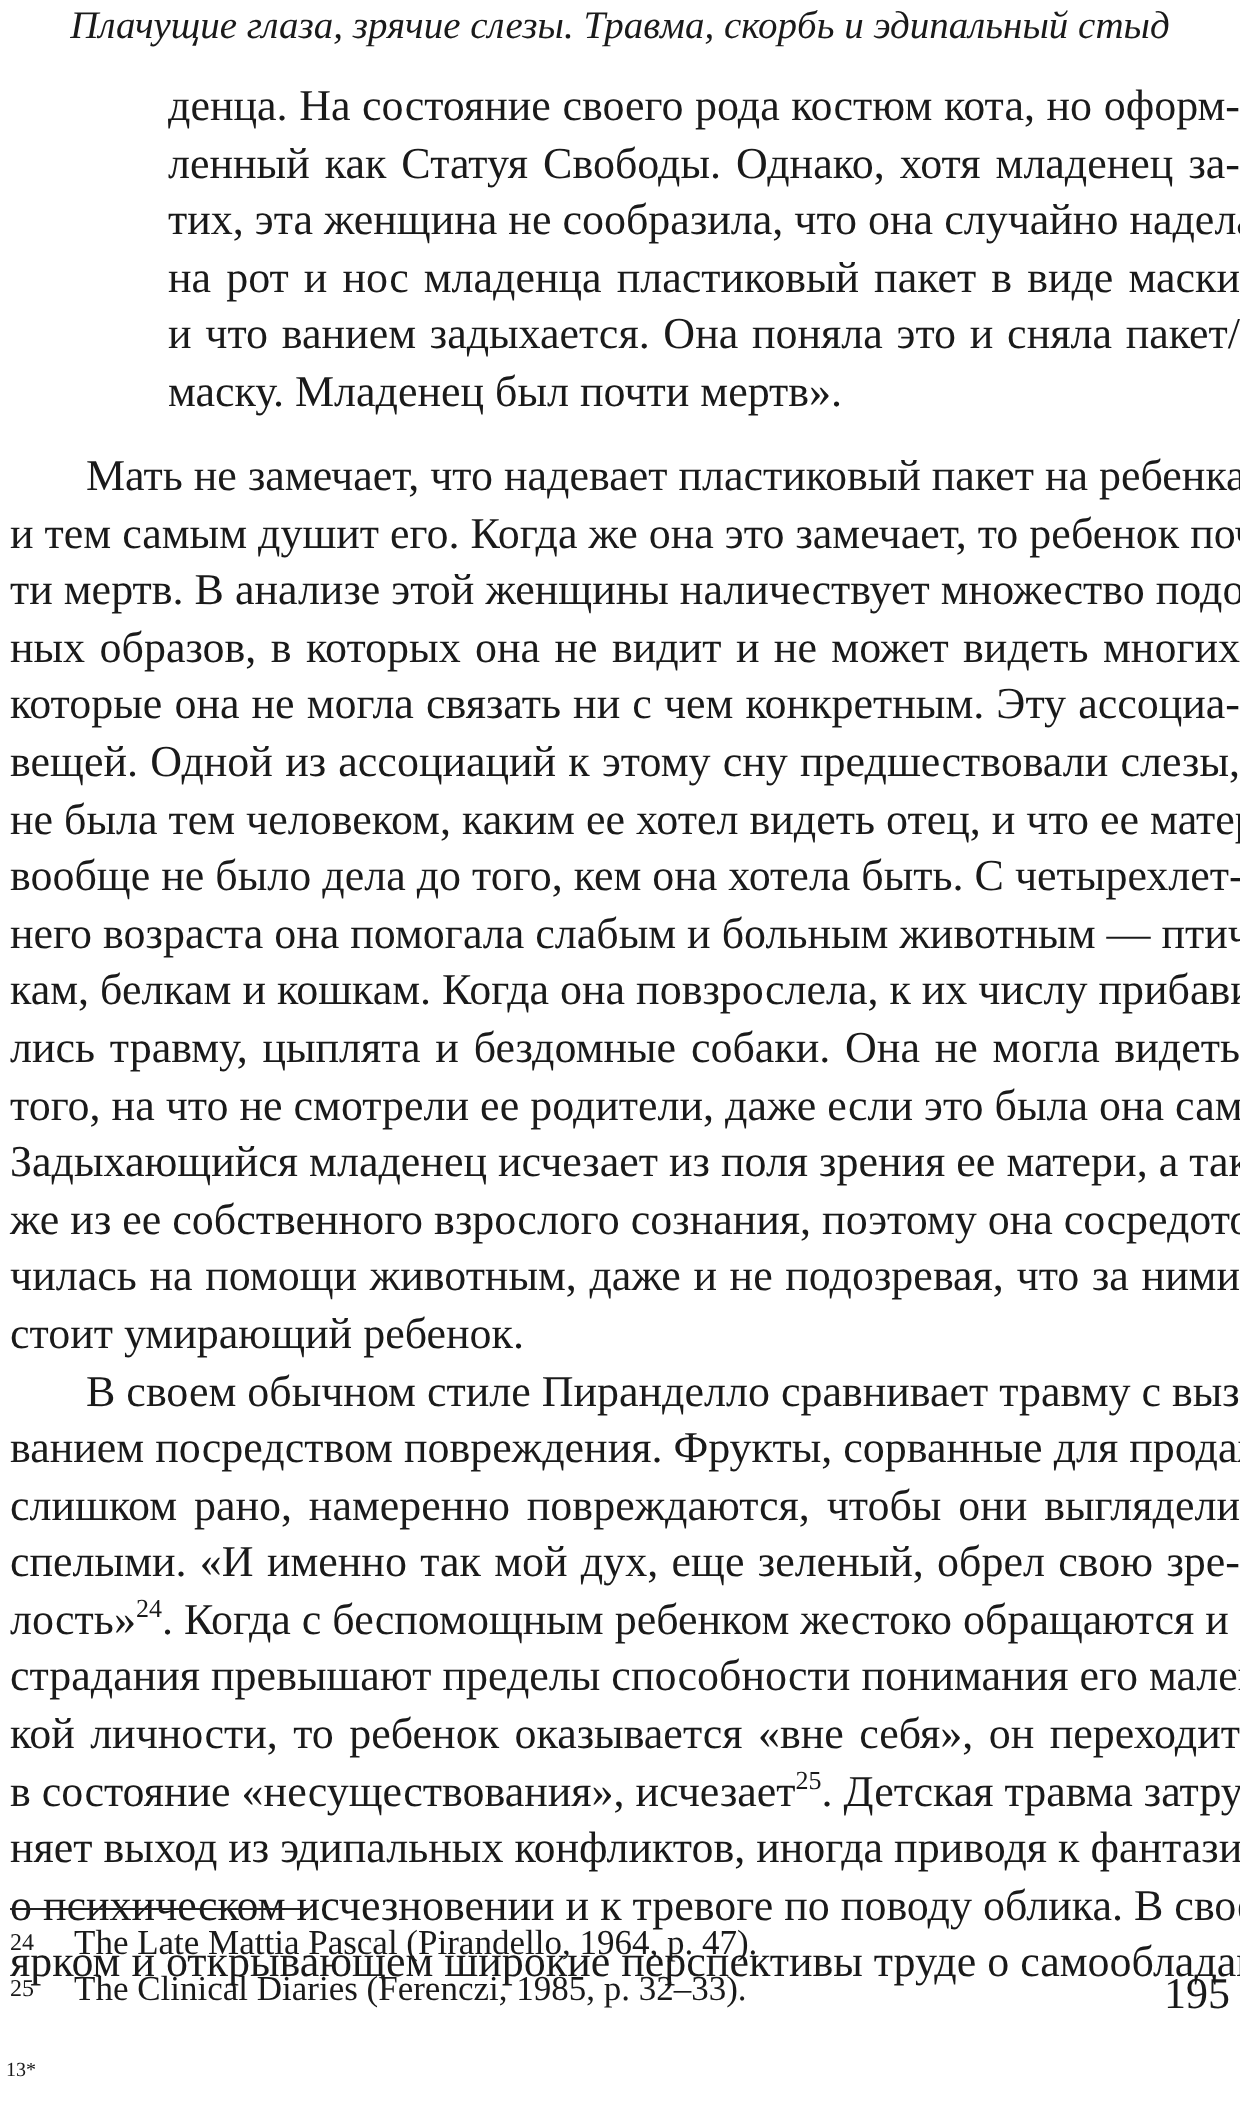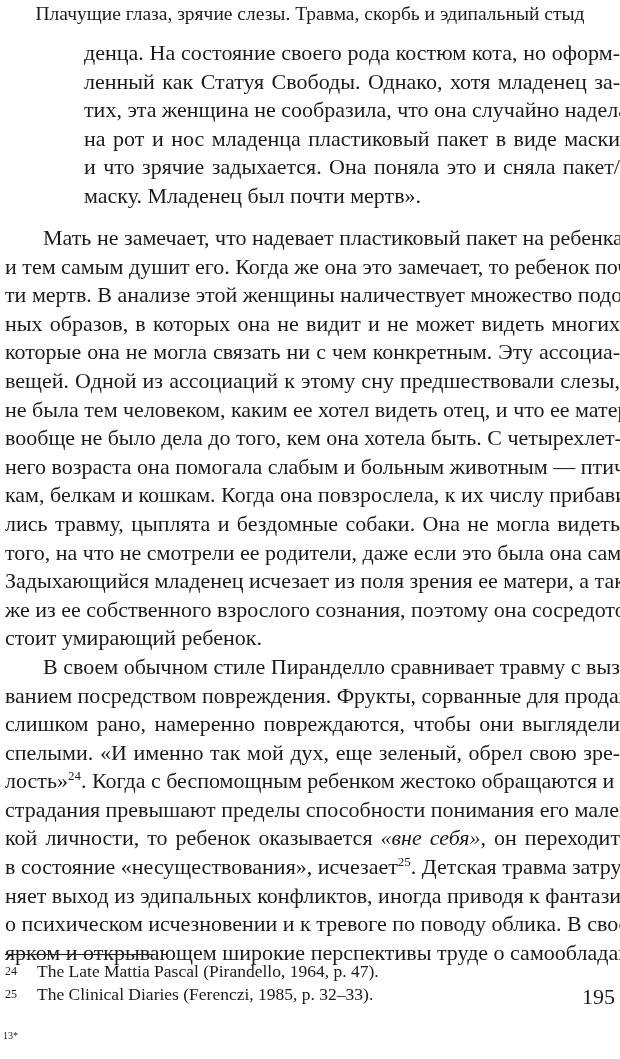--- a/index.html
+++ b/index.html
@@ -1,66 +1,67 @@
 <!DOCTYPE html>
 <html><head>
 <meta charset="utf-8">
 <style>
   html, body { margin:0; padding:0; background:#ffffff; }
   body { width:620px; height:1059px; position:relative; overflow:hidden;
          font-family:"Liberation Serif","DejaVu Serif",serif; color:#1a1a1a; }
   .header { position:absolute; top:2px; left:0; width:620px; text-align:center;
-            font-size:19.5px; line-height:24px; }
+            font-style:italic; font-size:19.5px; line-height:24px; }
   .quote { position:absolute; top:39px; left:84px; width:536px;
            font-size:22px; line-height:28.6px; text-align:justify; }
   .quote .line, .body .line { display:block; white-space:nowrap; text-align:justify; text-align-last:justify; }
   .quote .line.last, .body .line.last { text-align-last:left; }
   .body { position:absolute; top:224px; left:5px; width:615px;
           font-size:22px; line-height:28.6px; }
   .body .indent { padding-left:38px; }
   sup { font-size:13px; line-height:0; vertical-align:super; }
-  .it { font-style:italic; }
+  .it { }
   .rule { position:absolute; top:954px; left:5px; width:150px; height:0; border-top:1.5px solid #222; }
   .fn { position:absolute; left:5px; font-size:17.5px; line-height:22px; white-space:nowrap; }
   .fn .num { display:inline-block; width:32px; font-size:12px; vertical-align:2px; }
   .fn1 { top:960px; }
   .fn2 { top:983px; }
   .sig { position:absolute; top:1030px; left:3px; font-size:10px; }
   .pageno { position:absolute; top:984px; right:5px; font-size:22px; }
 </style>
 </head>
 <body>
 
 <div class="header">Плачущие глаза, зрячие слезы. Травма, скорбь и эдипальный стыд</div>
 
 <div class="quote">
   <span class="line">денца. На состояние своего рода костюм кота, но оформ-</span>
   <span class="line">ленный как Статуя Свободы. Однако, хотя младенец за-</span>
   <span class="line">тих, эта женщина не сообразила, что она случайно надела</span>
   <span class="line">на рот и нос младенца пластиковый пакет в виде маски</span>
-  <span class="line">и что зрячие задыхается. Она поняла это и сняла пакет/</span>
+  <span class="line">и что ванием задыхается. Она поняла это и сняла пакет/</span>
   <span class="line last">маску. Младенец был почти мертв».</span>
 </div>
 
 <div class="body">
   <div>
     <span class="line indent">Мать не замечает, что надевает пластиковый пакет на ребенка,</span>
     <span class="line">и тем самым душит его. Когда же она это замечает, то ребенок поч-</span>
     <span class="line">ти мертв. В анализе этой женщины наличествует множество подоб-</span>
     <span class="line">ных образов, в которых она не видит и не может видеть многих</span>
     <span class="line">которые она не могла связать ни с чем конкретным. Эту ассоциа-</span>
     <span class="line">вещей. Одной из ассоциаций к этому сну предшествовали слезы,</span>
     <span class="line">не была тем человеком, каким ее хотел видеть отец, и что ее матери</span>
     <span class="line">вообще не было дела до того, кем она хотела быть. С четырехлет-</span>
     <span class="line">него возраста она помогала слабым и больным животным — птич-</span>
     <span class="line">кам, белкам и кошкам. Когда она повзрослела, к их числу прибави-</span>
     <span class="line">лись травму, цыплята и бездомные собаки. Она не могла видеть</span>
     <span class="line">того, на что не смотрели ее родители, даже если это была она сама.</span>
     <span class="line">Задыхающийся младенец исчезает из поля зрения ее матери, а так-</span>
     <span class="line">же из ее собственного взрослого сознания, поэтому она сосредото-</span>
+    <span class="line">чилась на помощи животным, даже и не подозревая, что за ними</span>
     <span class="line last">стоит умирающий ребенок.</span>
   </div>
   <div>
     <span class="line indent">В своем обычном стиле Пиранделло сравнивает травму с вызре-</span>
     <span class="line">ванием посредством повреждения. Фрукты, сорванные для продажи</span>
     <span class="line">слишком рано, намеренно повреждаются, чтобы они выглядели</span>
     <span class="line">спелыми. «И именно так мой дух, еще зеленый, обрел свою зре-</span>
     <span class="line"><span>лость»</span><sup>24</sup><span>. Когда с беспомощным ребенком жестоко обращаются и его</span></span>
     <span class="line">страдания превышают пределы способности понимания его малень-</span>
     <span class="line"><span>кой личности, то ребенок оказывается </span><span class="it">«вне себя»</span><span>, он переходит</span></span>

